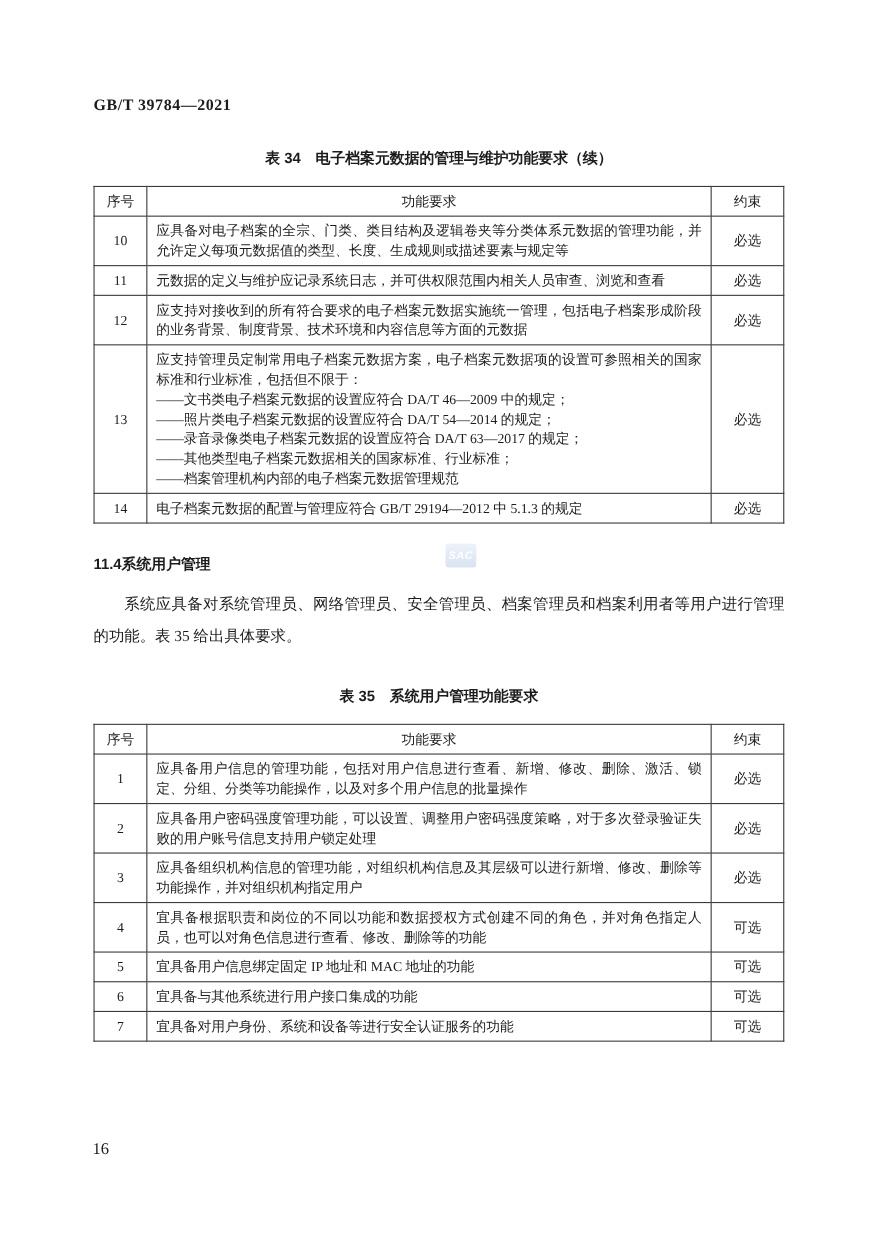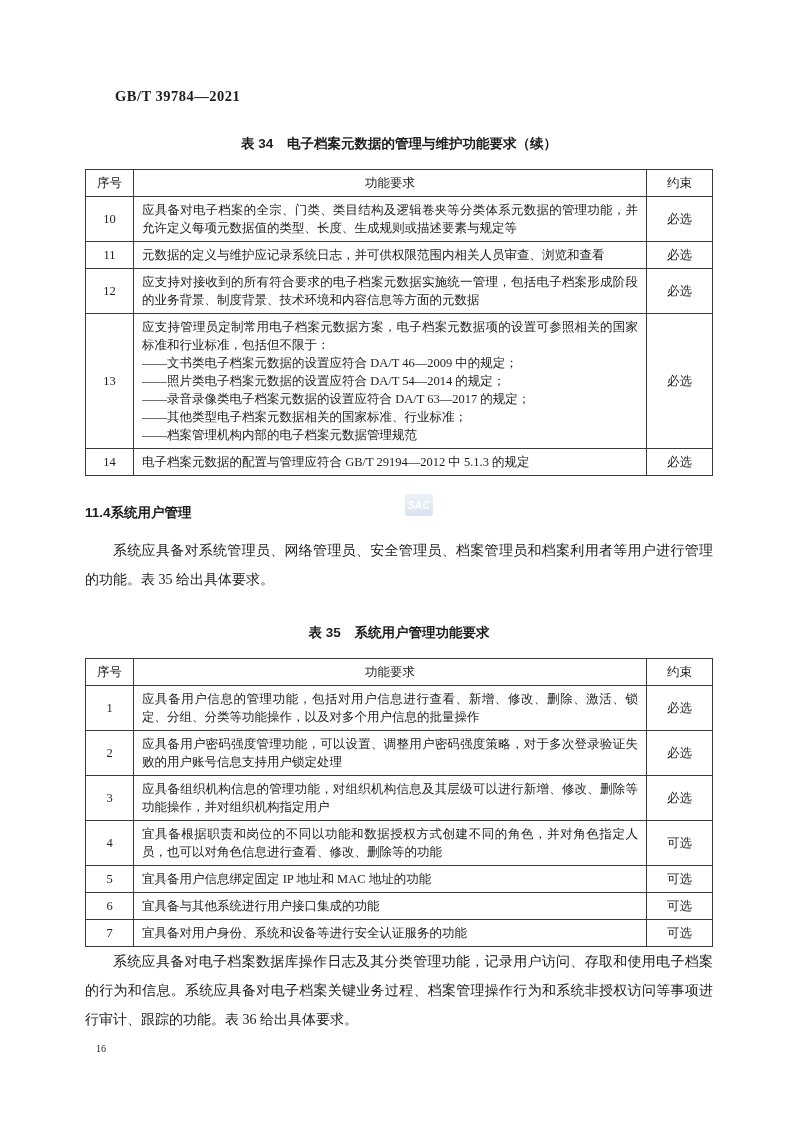--- a/index.html
+++ b/index.html
@@ -15,21 +15,20 @@
   .content{
     position:absolute;
     left:85px;top:88px;
     width:628px;
   }
   .doc-code{
     font-family:"Liberation Serif","DejaVu Serif",serif;
     font-weight:bold;
     font-size:14.5px;
     letter-spacing:.5px;
-    margin-left:30px;
   }
   .table-title{
     text-align:center;
     font-family:"Liberation Sans","DejaVu Sans",sans-serif;
     font-weight:bold;
     font-size:13.5px;
     margin-top:30px;
     margin-bottom:16px;
   }
   table.req-table{
@@ -67,23 +66,23 @@
   .section-heading .sec-num{}
   .body-para{
     font-size:14px;
     line-height:29px;
     text-align:justify;
     text-indent:2em;
     margin:0 0 6px 0;
   }
   .page-number{
     position:absolute;
-    left:96px;
+    left:84px;
     bottom:68px;
-    font-size:10px;
+    font-size:15px;
   }
   .watermark{
     position:absolute;
     left:405px;top:494px;
     width:28px;height:22px;
     background:linear-gradient(180deg,#dfe9f5,#b9cde6);
     border-radius:3px;
     opacity:.55;
     display:flex;align-items:center;justify-content:center;
     font-family:"Liberation Sans","DejaVu Sans",sans-serif;
@@ -230,19 +229,18 @@
             <td class="cell-no">7</td>
             <td class="cell-req">
               <div class="req-line">宜具备对用户身份、系统和设备等进行安全认证服务的功能</div>
             </td>
             <td class="cell-con">可选</td>
           </tr>
         </tbody>
       </table>
 
 
-    <p class="body-para">系统应具备对电子档案数据库操作日志及其分类管理功能，记录用户访问、存取和使用电子档案的行为和信息。系统应具备对电子档案关键业务过程、档案管理操作行为和系统非授权访问等事项进行审计、跟踪的功能。表 36 给出具体要求。</p>
 
   </div>
 
   <div class="page-number">16</div>
 
 </div>
 
 </body></html>

